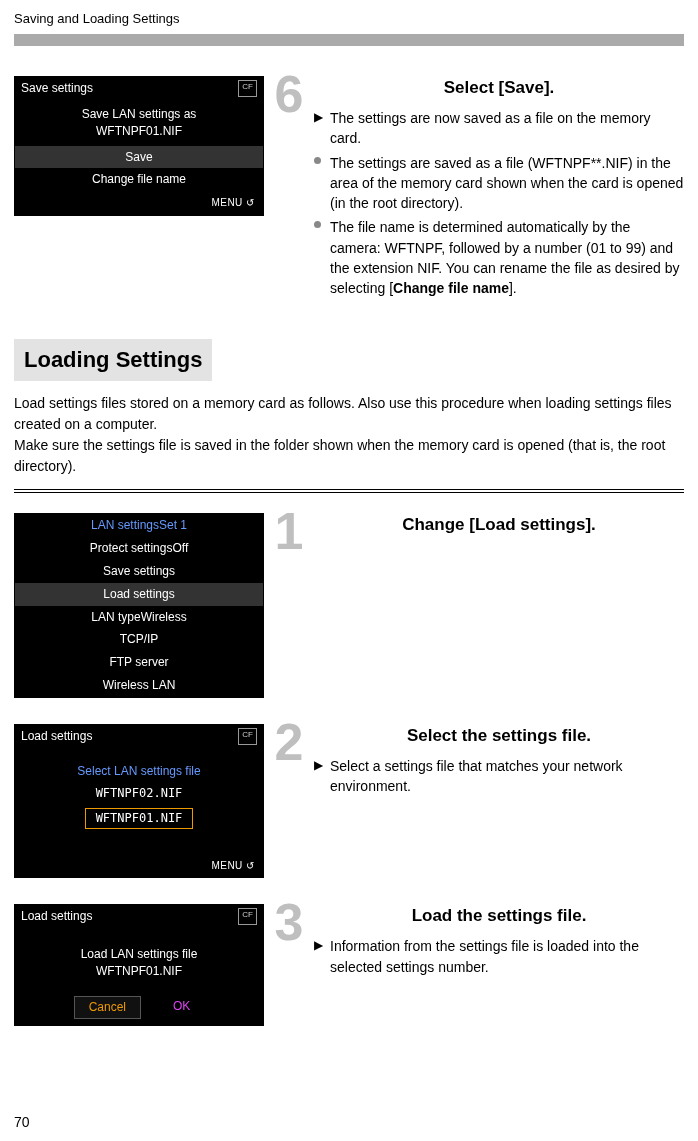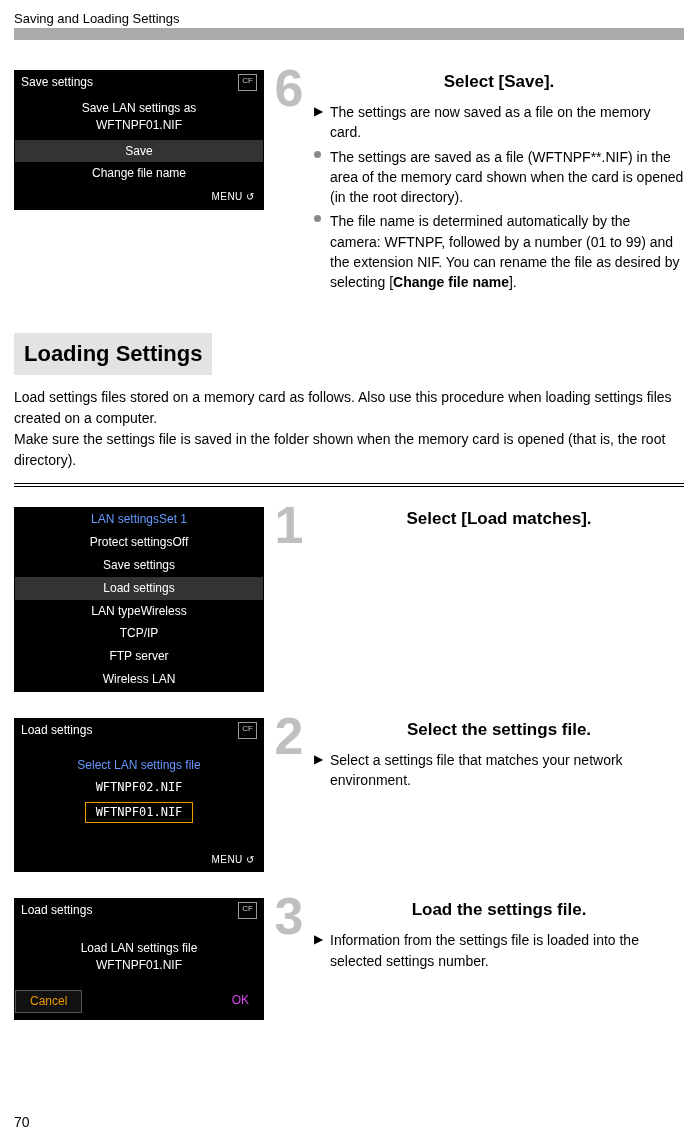--- a/index.html
+++ b/index.html
@@ -1,17 +1,17 @@
 <!DOCTYPE html>
 <html><head>
 <meta charset="utf-8">
 <style>
   * { margin: 0; padding: 0; box-sizing: border-box; }
   body { font-family: Arial, Helvetica, sans-serif; font-size: 14px; color: #000; width: 698px; padding: 10px 14px 30px 14px; line-height: 1.4; }
-  .chapter { font-size: 13px; }
+  .chapter { font-size: 13px; margin-bottom: 6px; }
   .grey-bar { height: 12px; background: #aaa; margin-bottom: 30px; }
   .step-row { display: flex; margin-bottom: 26px; }
   .lcd-col { width: 250px; flex-shrink: 0; }
   .lcd { background: #000; color: #fff; font-family: Arial, sans-serif; font-size: 12px; border: 1px solid #000; }
   .lcd-title { display: flex; justify-content: space-between; padding: 3px 6px; }
   .lcd-row { padding: 3px 6px; display: flex; justify-content: center; }
   .lcd-hl { background: #333; color: #fff; }
   .lcd-row.blue { color: #69f; }
   .lcd-center { text-align: center; padding: 6px 4px; }
   .lcd-footer { display: flex; justify-content: flex-end; padding: 4px 8px; font-size: 11px; }
@@ -22,21 +22,21 @@
   .body-col { flex: 1; }
   .step-title { font-weight: bold; font-size: 17px; margin-bottom: 8px; text-align: center; }
   .body-list { list-style: none; }
   .body-list li { position: relative; padding-left: 16px; margin-bottom: 4px; font-size: 14px; line-height: 1.45; }
   .body-list li .marker { position: absolute; left: 0; top: 1px; font-size: 12px; }
   .body-list li .bullet { position: absolute; left: 0; top: 4px; width: 7px; height: 7px; background:#888; border-radius: 50%; }
   .section-heading { font-size: 22px; font-weight: bold; background: #e3e3e3; padding: 6px 10px; display: inline-block; margin: 10px 0 12px 0; }
   .para { font-size: 14px; line-height: 1.5; }
   .hr-row { border-top: 1px solid #000; border-bottom: 1px solid #000; height: 4px; margin: 12px 0 20px 0; }
   .page-num { position: absolute; bottom: 8px; left: 14px; font-size: 14px; }
-  .btn-row { display: flex; justify-content: space-between; gap: 18px; padding: 10px 0 6px 0; }
+  .btn-row { display: flex; justify-content: center; gap: 18px; padding: 10px 0 6px 0; }
   .cancel-btn, .ok-btn { font-size: 12px; padding: 2px 14px; }
   .cancel-btn { color: #e90; border: 1px solid #555; background:#111; }
   .ok-btn { color: #d946ef; }
   .sel-box { border: 1px solid #e90; display:inline-block; padding: 1px 10px; color:#fff; font-size:12px; }
 </style>
 </head>
 <body>
 
 
 
@@ -111,21 +111,21 @@
       <div class="lcd-row">
           <span>FTP server</span>
         </div>
       <div class="lcd-row">
           <span>Wireless LAN</span>
         </div>
     </div>
   </div>
   <div class="num-col"><span class="big-num">1</span></div>
   <div class="body-col">
-    <div class="step-title">Select [Load matches].</div>
+    <div class="step-title">Change [Load settings].</div>
   </div>
 </div>
 
 
 <div class="step-row">
   <div class="lcd-col">
     <div class="lcd">
       <div class="lcd-title">
           <span>Load settings</span>
           <span class="cf-box">CF</span>

